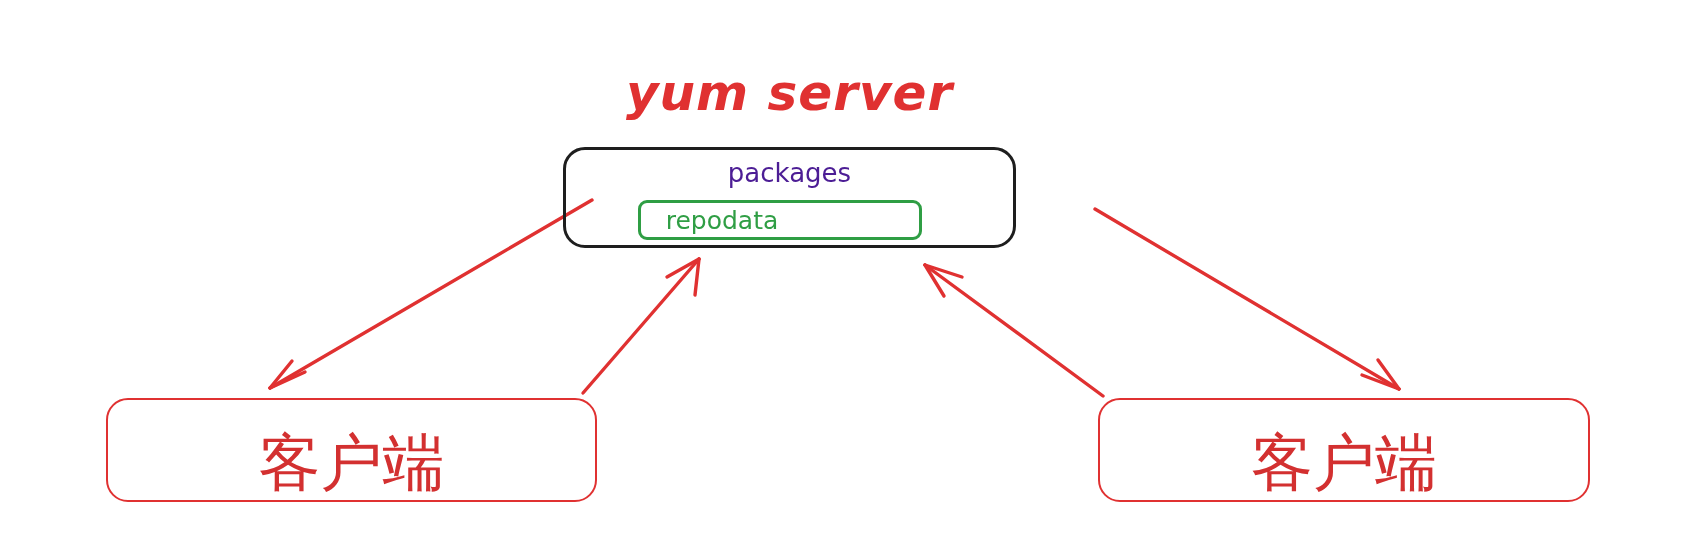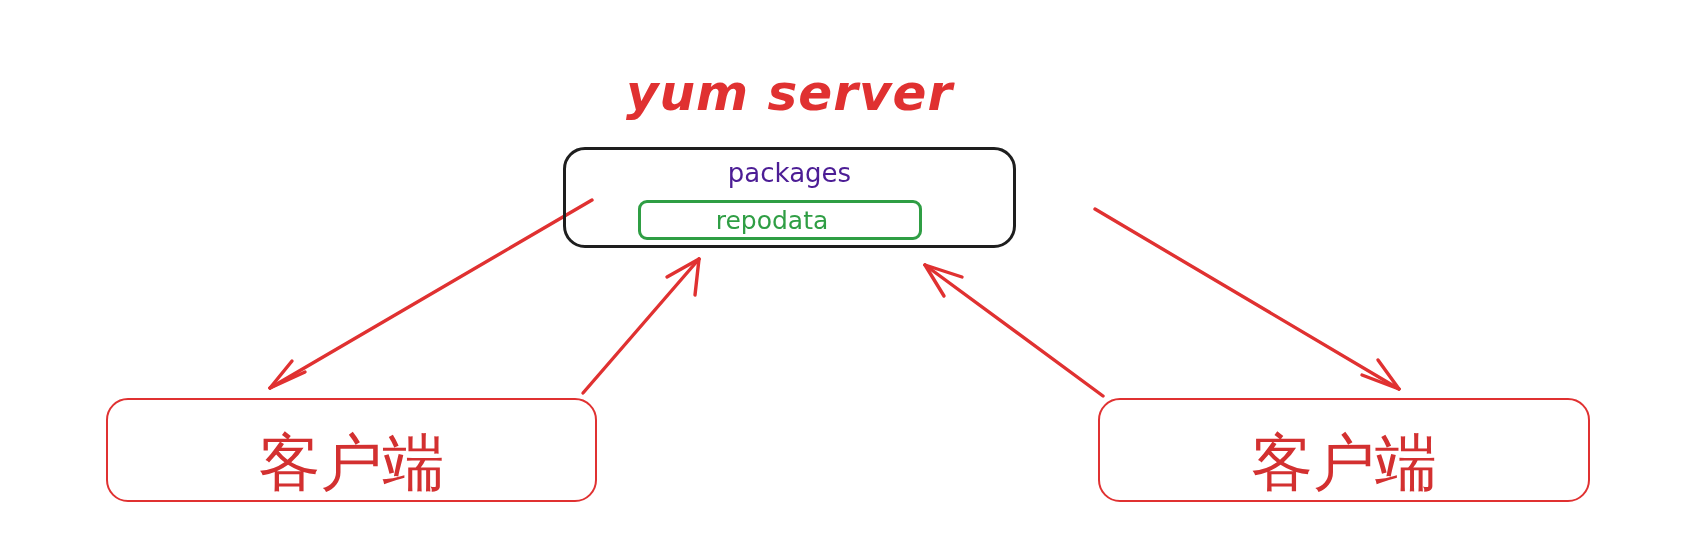--- a/index.html
+++ b/index.html
@@ -76,21 +76,21 @@
     top: 200px;
     width: 284px;
     height: 40px;
     border: 3px solid #2f9e44;
     border-radius: 9px;
     box-sizing: border-box;
     background: transparent;
   }
   .repodata-label {
     position: absolute;
-    left: 656px;
+    left: 606px;
     top: 205px;
     width: 232px;
     text-align: center;
     color: #2f9e44;
     font-family: "DejaVu Sans", sans-serif;
     font-size: 25px;
     font-weight: 400;
     line-height: 1.25;
     white-space: nowrap;
   }

